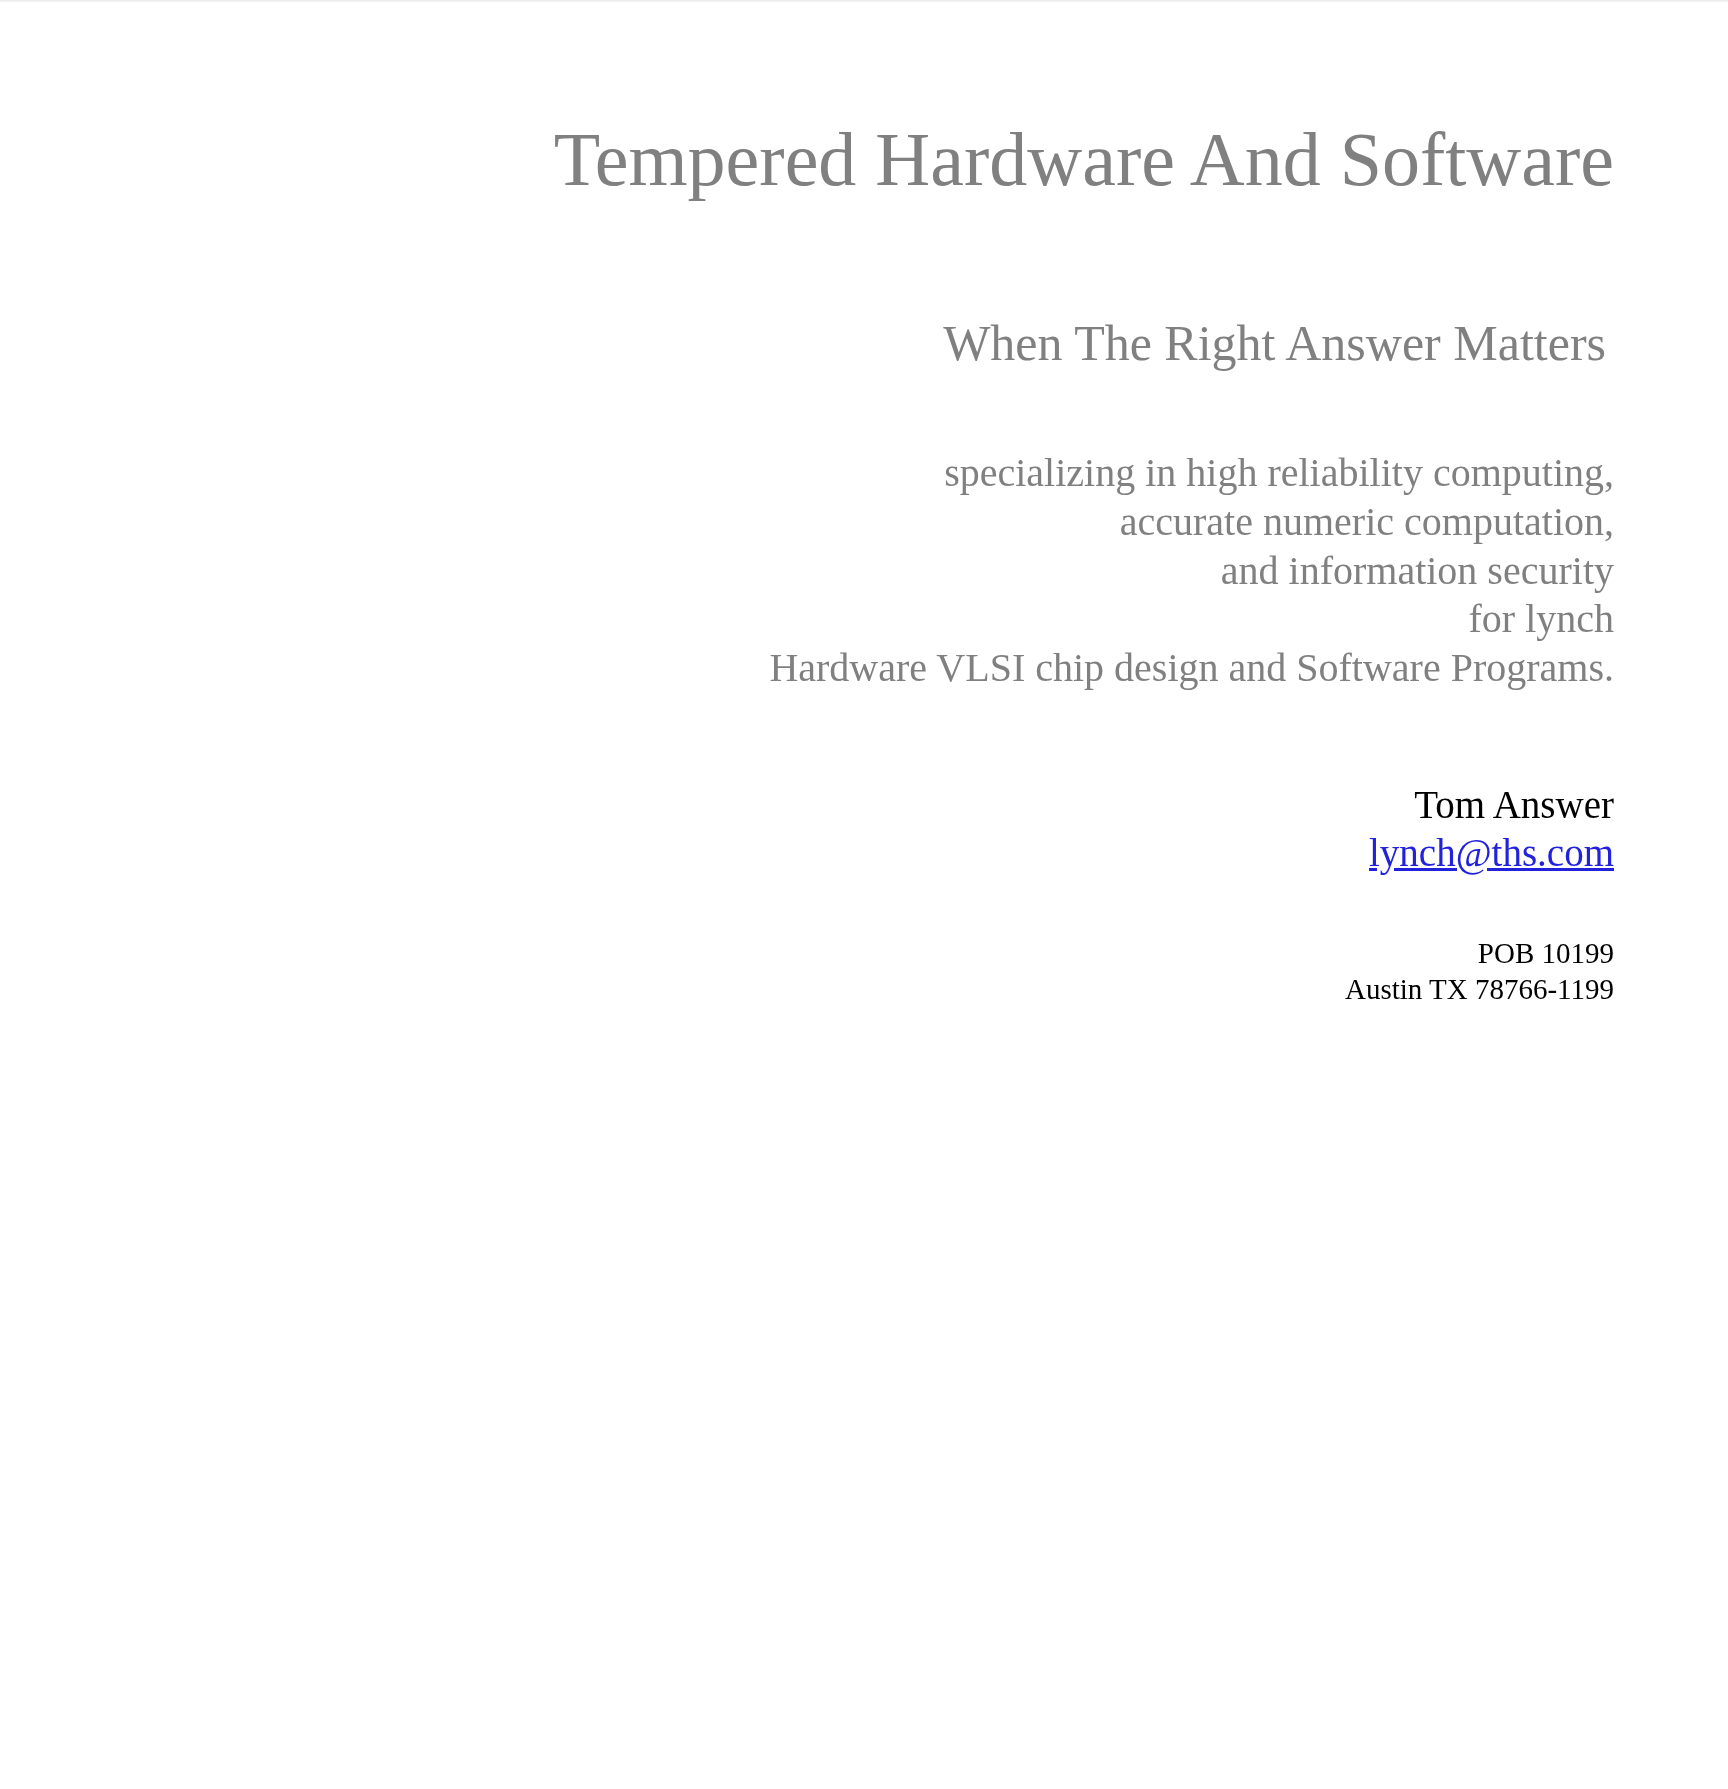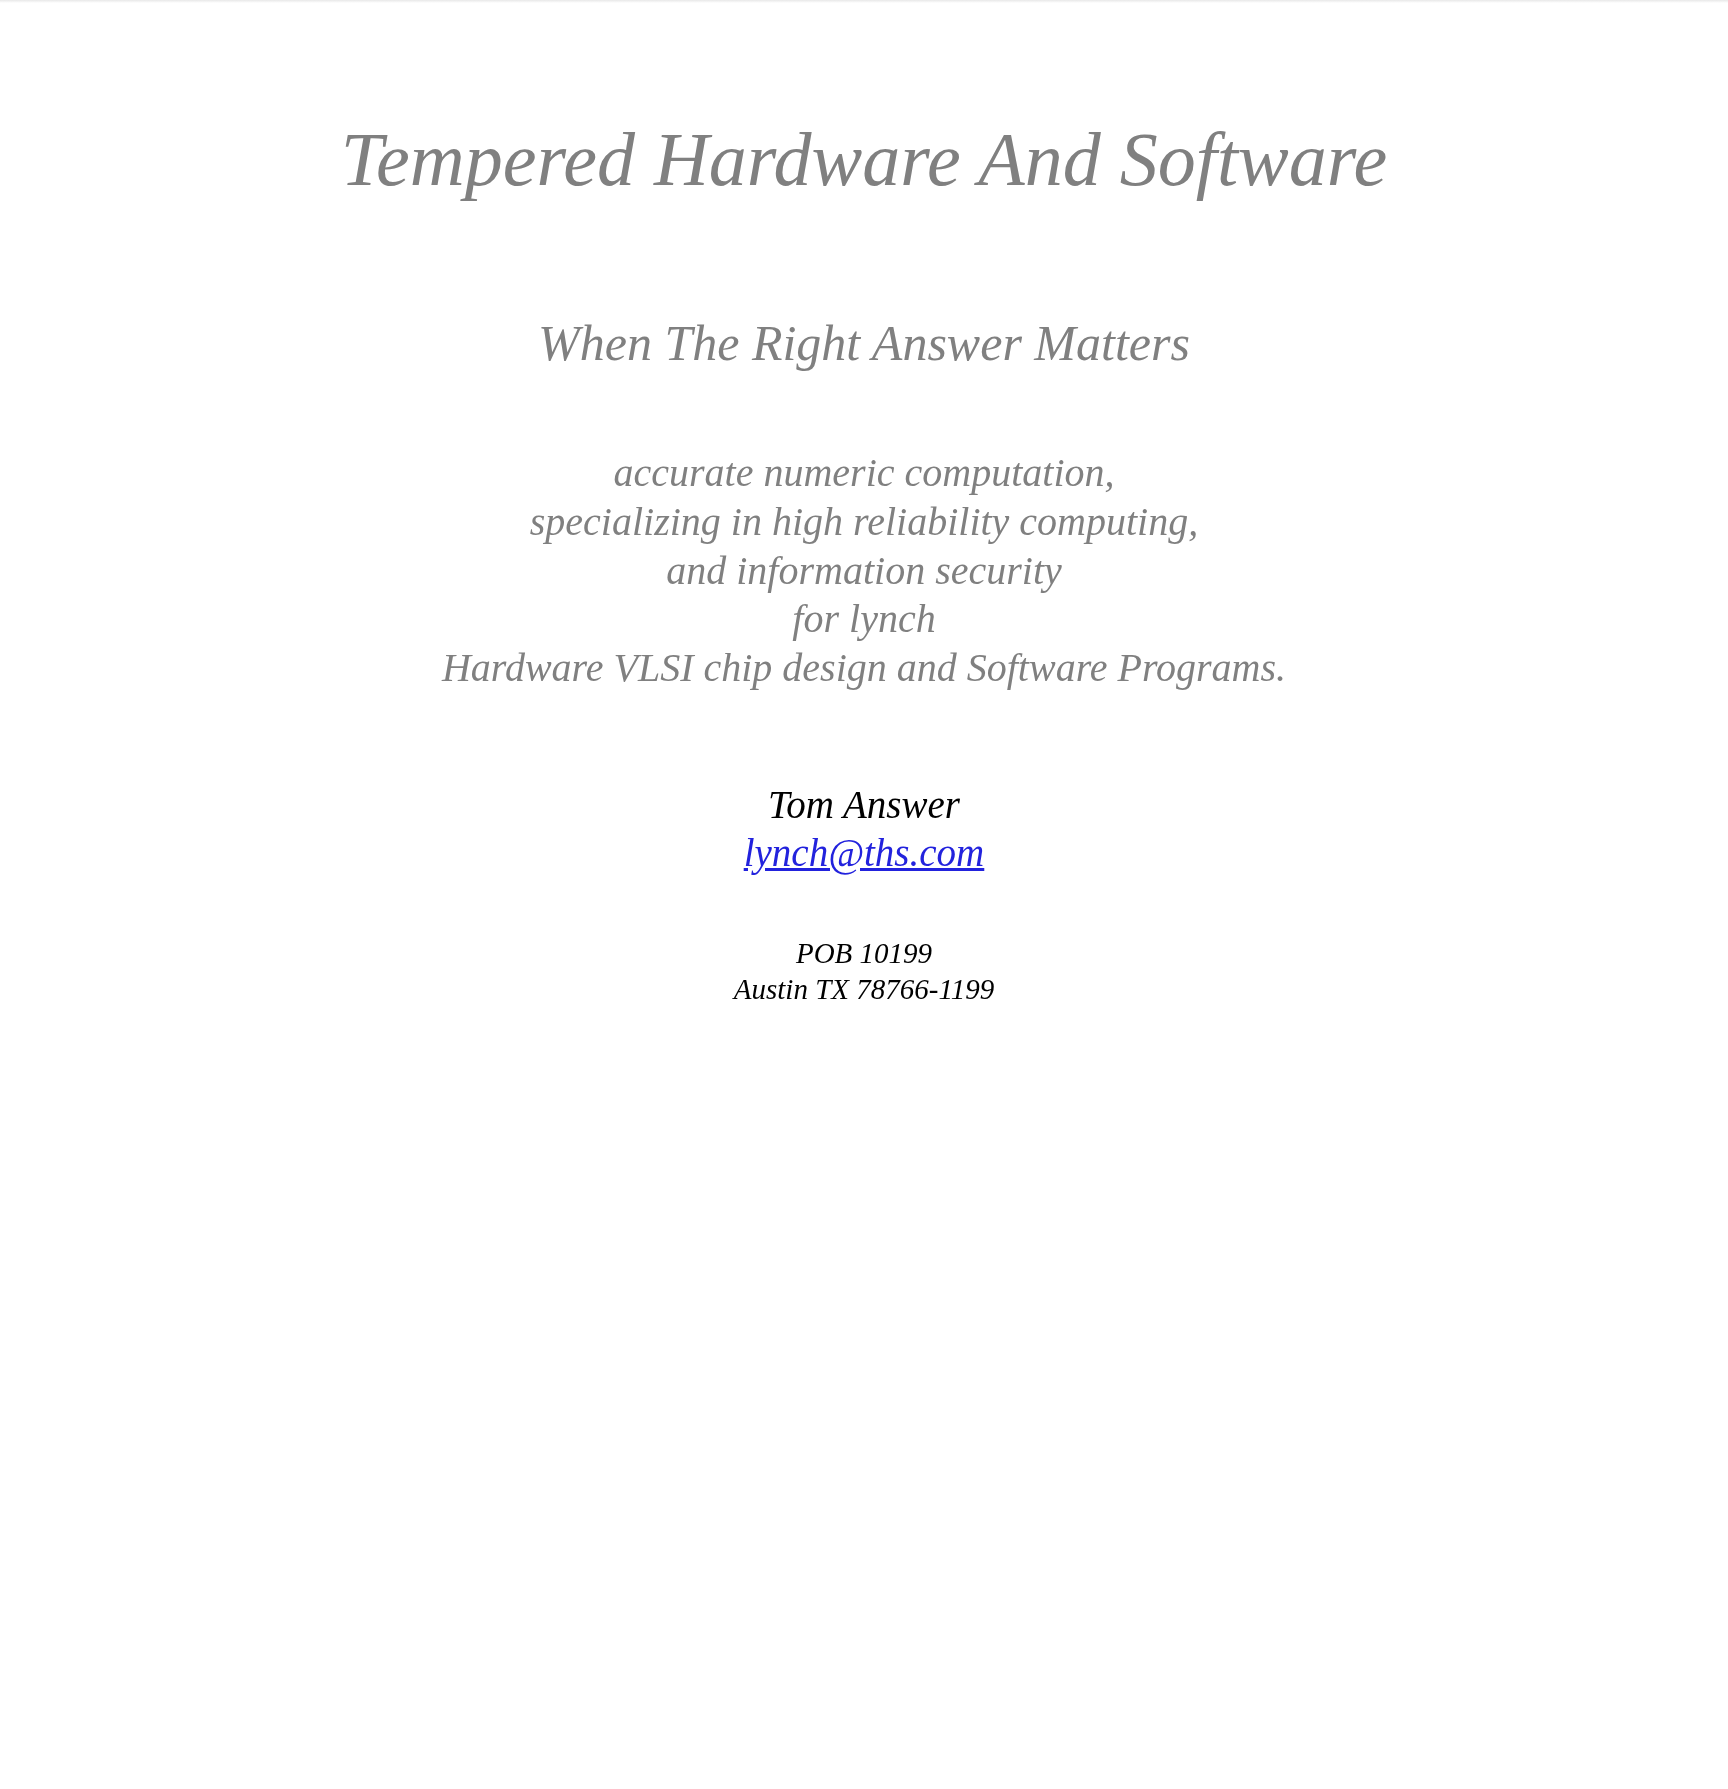--- a/index.html
+++ b/index.html
@@ -26,22 +26,21 @@
     top: 0;
     left: 0;
     width: 1728px;
     height: 3px;
     background: linear-gradient(to bottom, #e8e8e8, #ffffff);
   }
   .content {
     width: 1500px;
     margin: 0 auto;
     padding-top: 118px;
-    text-align: center;
-    font-style: italic;
+    text-align: right;
   }
   .slide-title {
     font-size: 76px;
     line-height: 1.08;
     color: #808080;
     font-weight: normal;
     margin: 0;
     letter-spacing: 0px;
   }
   .slide-subtitle {
@@ -92,22 +91,22 @@
 
   <div class="top-rule"></div>
 
   <div class="content">
 
     <h1 class="slide-title">Tempered Hardware And Software</h1>
 
     <div class="slide-subtitle">When The Right Answer Matters</div>
 
     <div class="tagline">
+      <span class="line">specializing in high reliability computing,</span>
       <span class="line">accurate numeric computation,</span>
-      <span class="line">specializing in high reliability computing,</span>
       <span class="line">and information security</span>
       <span class="line">for lynch</span>
       <span class="line">Hardware VLSI chip design and Software Programs.</span>
     </div>
 
     <div class="contact">
       <span class="line">Tom Answer</span>
       <span class="line">
         <a class="email-link" href="#">lynch@ths.com</a>
       </span>

